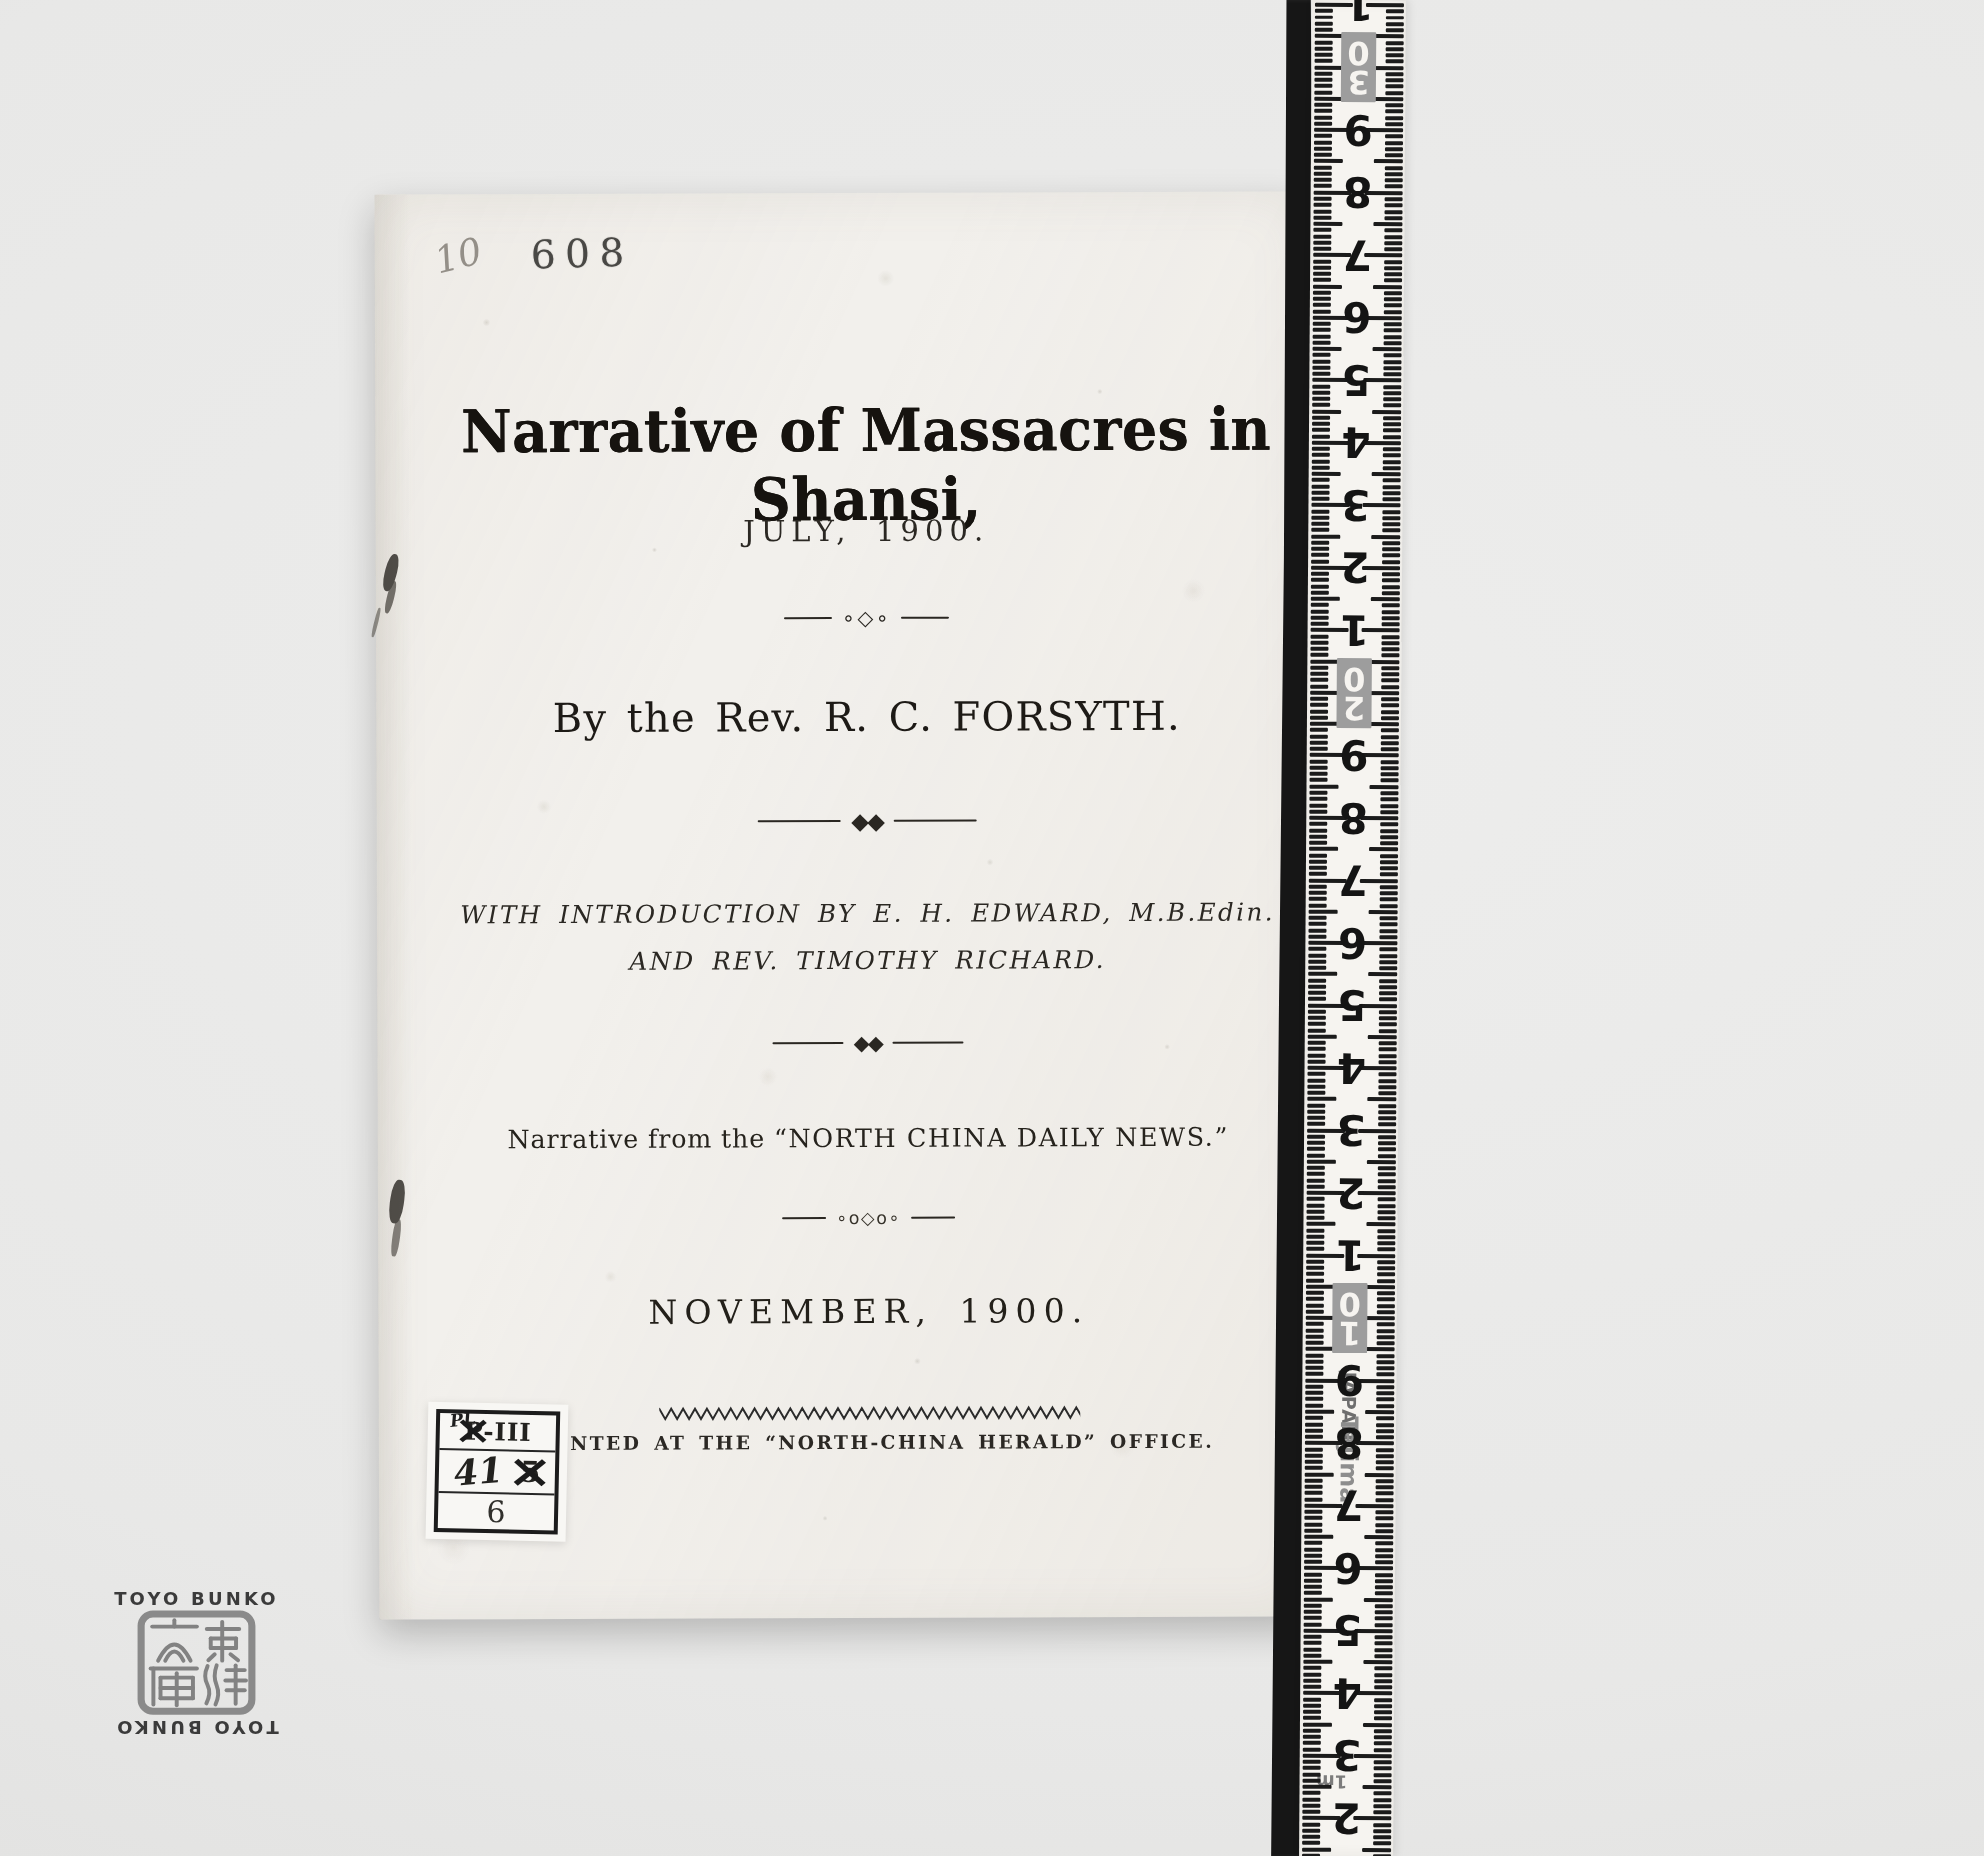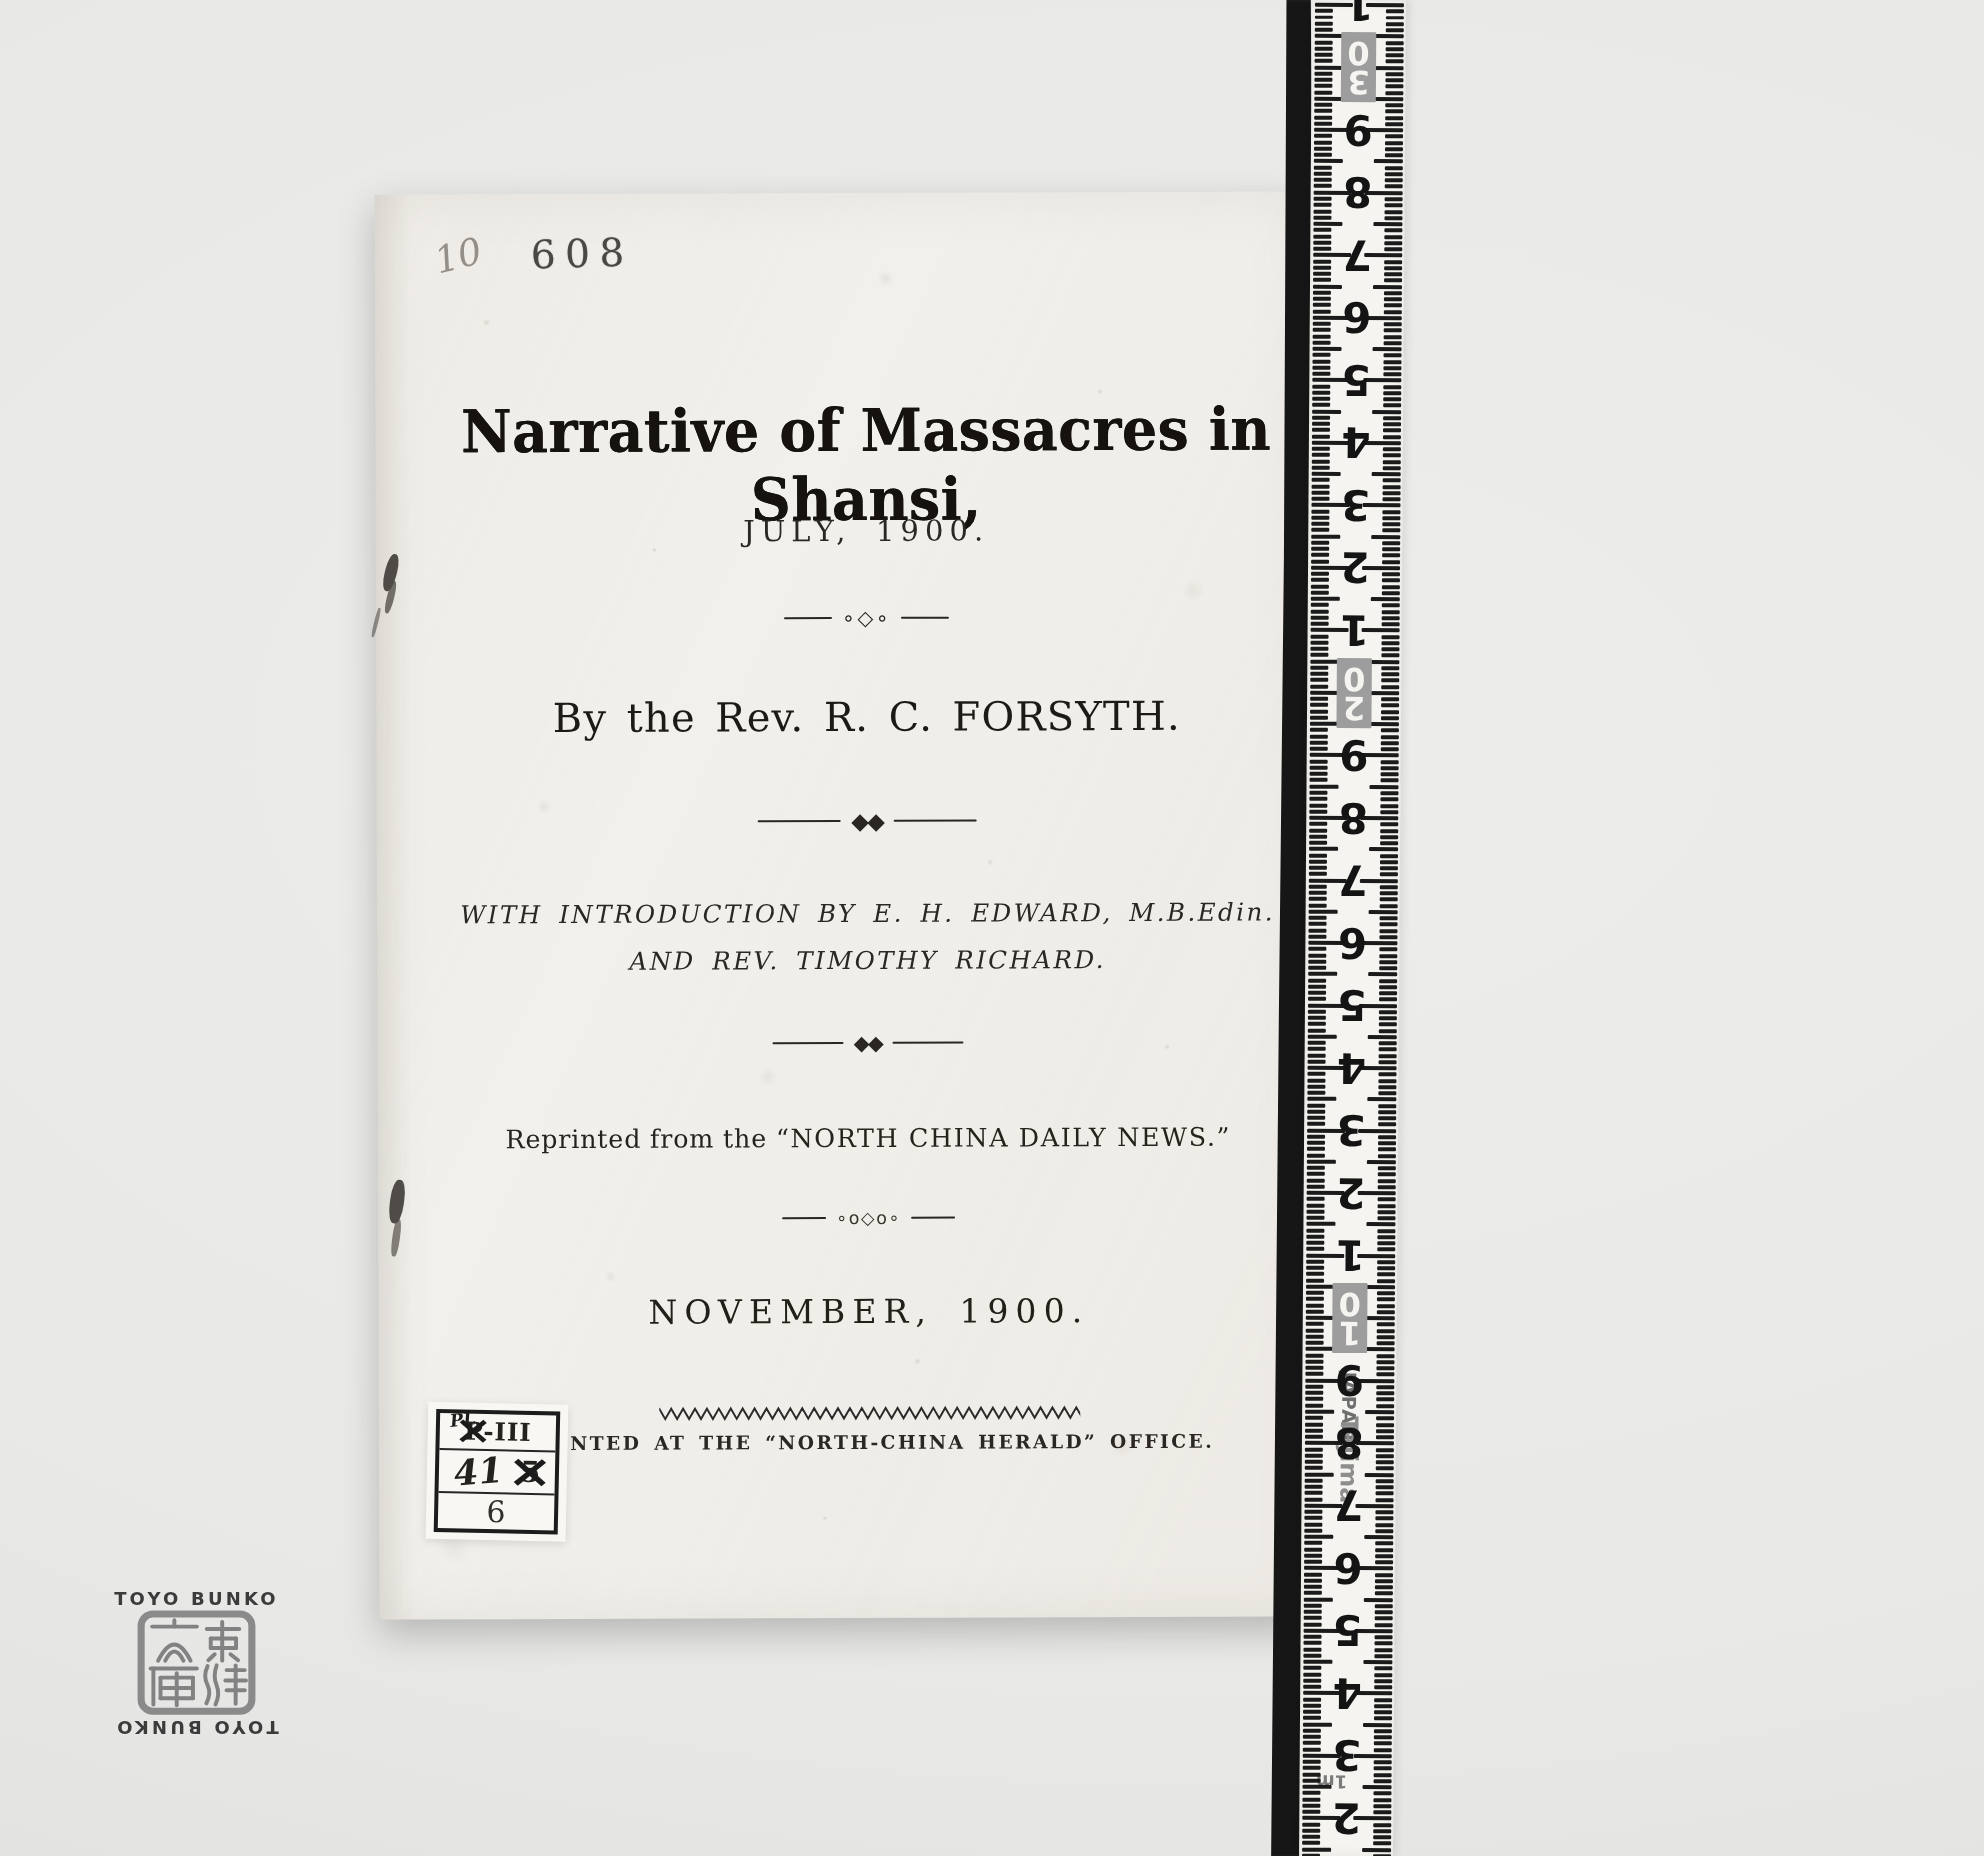--- a/index.html
+++ b/index.html
@@ -151,21 +151,21 @@
       <div class="line intro-line i1">WITH INTRODUCTION BY E. H. EDWARD, M.B.Edin.</div>
       <div class="line intro-line i2">AND REV. TIMOTHY RICHARD.</div>
 
       <div class="orn orn3">
         <div class="orn-line"></div>
         <span class="orn-glyphs">◆◆</span>
         <div class="orn-line"></div>
       </div>
 
       <div class="line reprint-line">
-        <span>Reprinted from the </span><span class="reprint-src">“NORTH CHINA DAILY NEWS.”</span>
+        <span>Narrative from the </span><span class="reprint-src">“NORTH CHINA DAILY NEWS.”</span>
       </div>
 
       <div class="orn orn4">
         <div class="orn-line"></div>
         <span class="orn-glyphs">∘o◇o∘</span>
         <div class="orn-line"></div>
       </div>
 
       <div class="line pub-date-line">NOVEMBER, 1900.</div>
 

